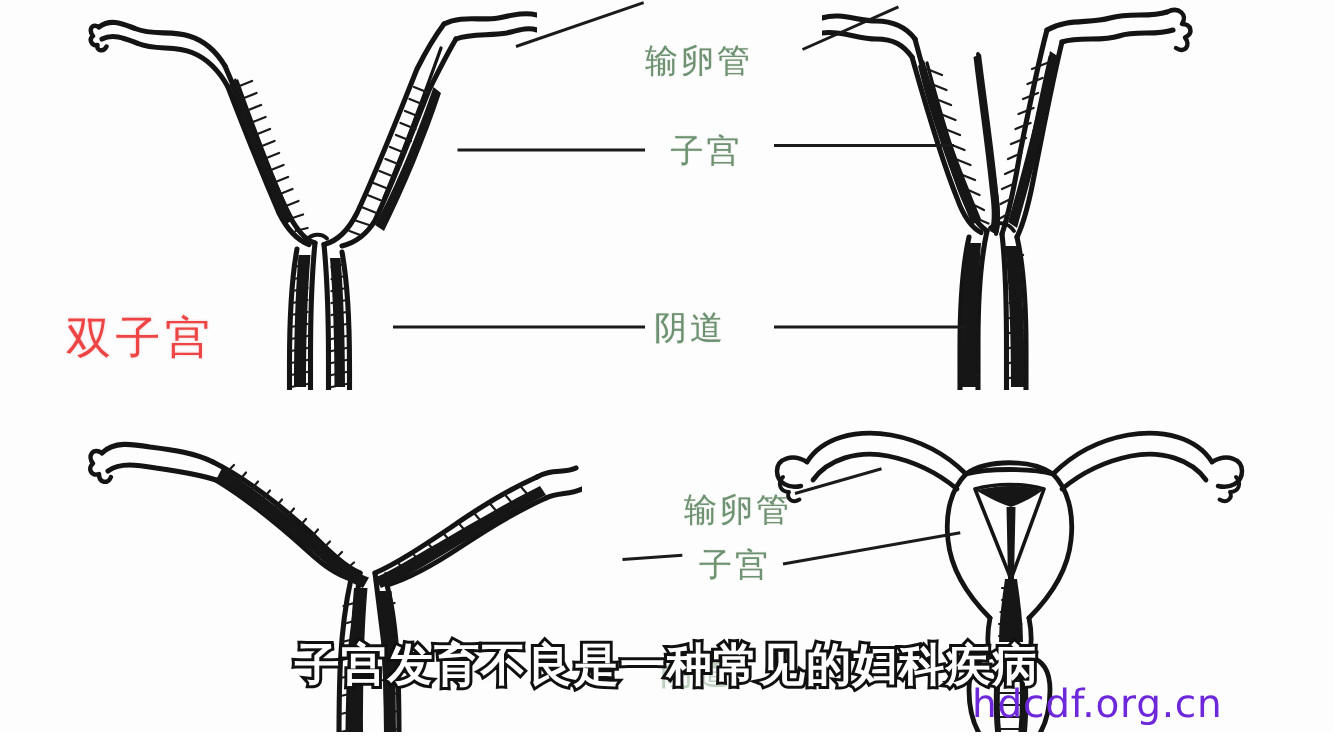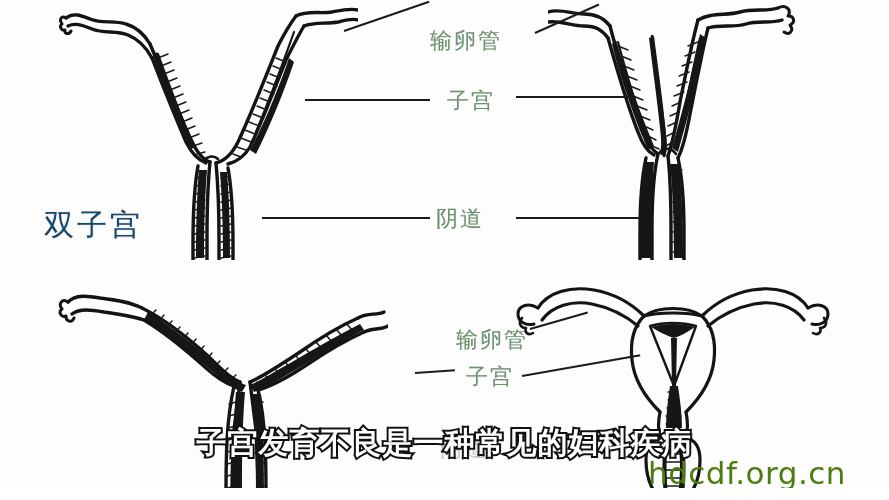--- a/index.html
+++ b/index.html
@@ -42,21 +42,21 @@
     text-shadow: 0 0 1px rgba(110,146,113,0.35);
   }
   .anno-label.faded {
     color: #8fae92;
     opacity: 0.55;
   }
 
   
   .cond-label {
     position: absolute;
-    color: #0c4a6e;
+    color: #ef4444;
     font-size: 30px;
     font-weight: 400;
     letter-spacing: 3px;
     white-space: nowrap;
     text-shadow: 0 0 2px rgba(210,128,143,0.4);
   }
 
   
   .leader {
     position: absolute;
@@ -82,22 +82,22 @@
   }
   #subtitle-inner {
     display: inline-block;
   }
 
   
   #watermark {
     position: absolute;
     left: 648px;
     top: 455px;
-    font-size: 31px;
-    color: #4d7c0f;
+    font-size: 26px;
+    color: #6d28d9;
     letter-spacing: 0.5px;
     font-family: "DejaVu Sans", "Liberation Sans", sans-serif;
   }
 </style>
 </head>
 <body>
 
 <div id="screen">
 
   <div class="figure" id="fig-double-uterus">

